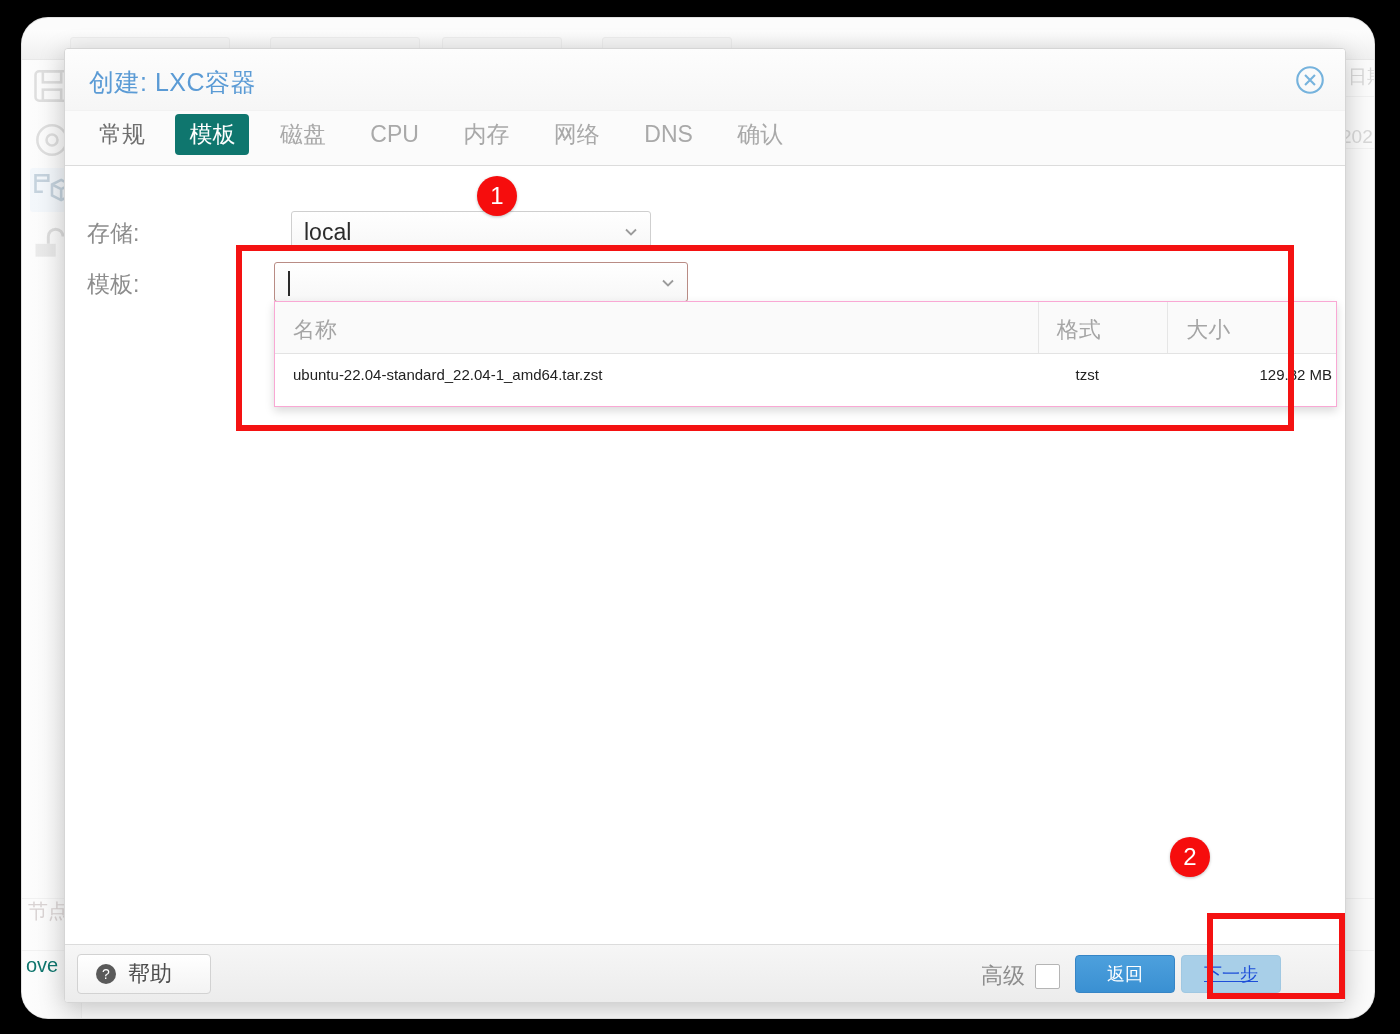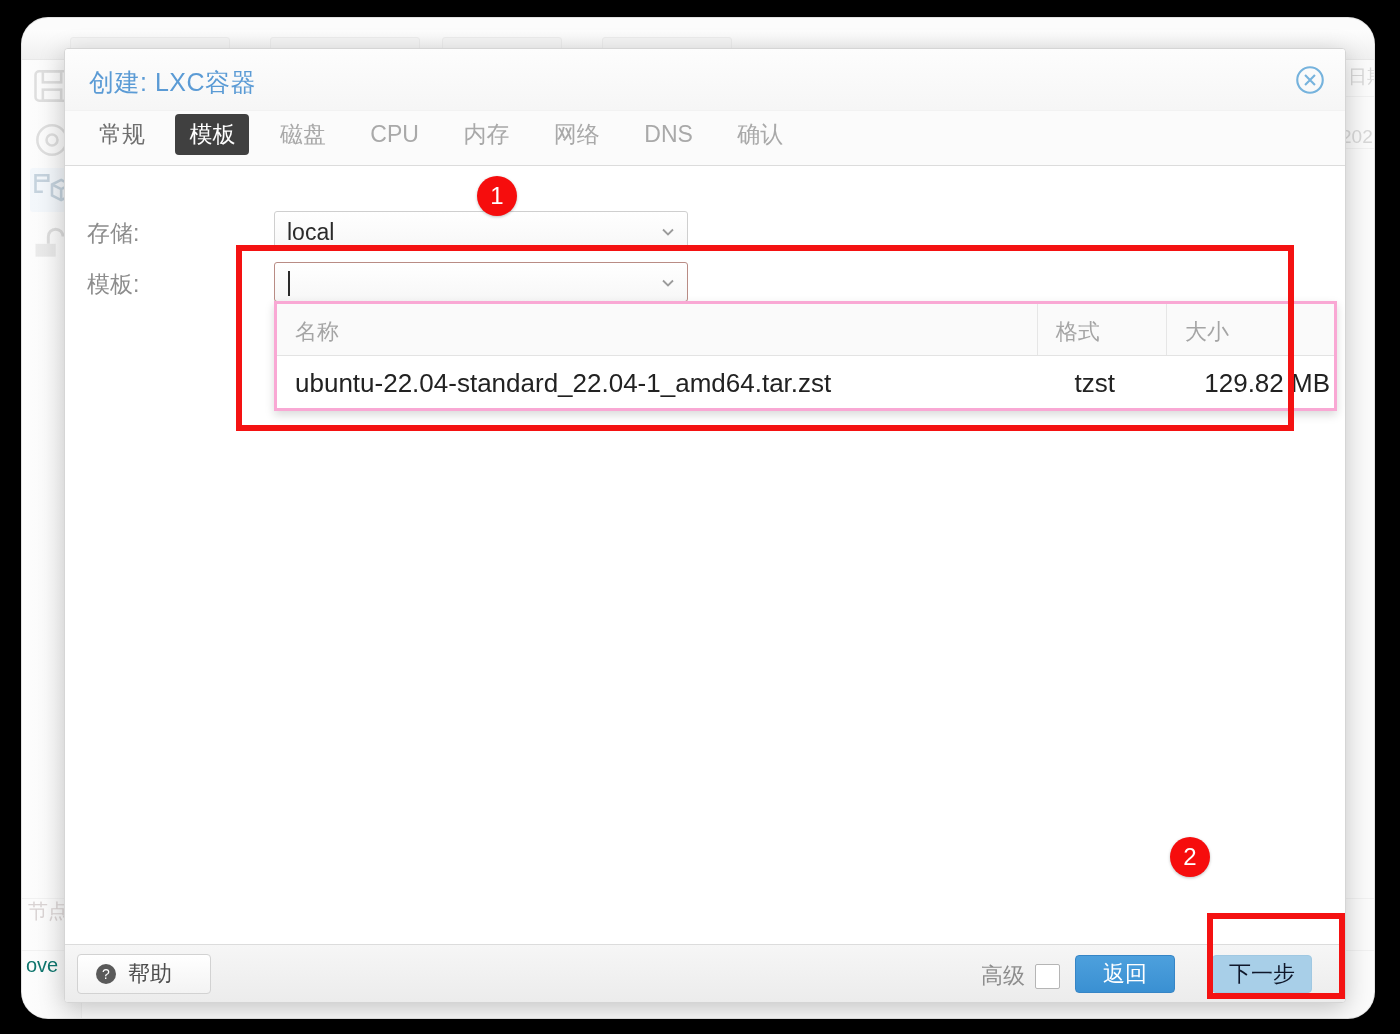--- a/index.html
+++ b/index.html
@@ -97,21 +97,21 @@
     color: #a9a9a9;
     padding: 9px 14px 9px 14px;
     margin-right: 12px;
     border-radius: 4px;
     cursor: pointer;
     line-height: 1;
     vertical-align: top;
     margin-top: 3px;
   }
   .tab.normal { color: #6f6f6f; }
-  .tab.active { background: #404040; color: #ffffff; }
+  .tab.active { background: #0f766e; color: #ffffff; }
 
   .modal-body {
     position: relative;
     height: 780px;
     background: #ffffff;
     padding-left: 8px;
   }
 
   .field-label {
     position: absolute;
@@ -137,21 +137,21 @@
   .combo.focused { border-color: #b98c85; }
   .caret {
     position: absolute; left: 13px; top: 8px;
     width: 2px; height: 25px; background: #2b2b2b;
   }
 
   
   .dropdown {
     position: absolute;
     background: #ec4899;
-    border: 3px solid #f9a8d4;
+    border: 1px solid #f9a8d4;
     box-shadow: 0 4px 9px rgba(0,0,0,.15);
   }
   .dd-head {
     display: flex;
     height: 52px;
     background: #fafafa;
     border-bottom: 1px solid #e3e3e3;
   }
   .dd-head .cell {
     font-size: 22px; color: #a5a5a5;
@@ -160,21 +160,21 @@
     overflow: hidden; white-space: nowrap;
   }
   .dd-head .cell:last-child { border-right: none; }
   .dd-row {
     display: flex;
     height: 52px;
     background: #ffffff;
     cursor: pointer;
   }
   .dd-row .cell {
-    font-size: 26px; color: #222;
+    font-size: 15px; color: #222;
     padding: 12px 0 0 18px;
     overflow: hidden; white-space: nowrap;
   }
   .dd-row .cell.num { text-align: right; padding-right: 4px; padding-left: 0; }
   .dd-row .cell.fmt { padding-left: 22px; }
 
   
   .modal-footer {
     position: absolute; left: 0; bottom: 0;
     width: 100%; height: 58px;
@@ -200,37 +200,38 @@
   .adv-label { font-size: 22px; color: #8d8d8d; margin-right: 10px; }
   .adv-box {
     width: 25px; height: 25px;
     background: #ffffff; border: 1px solid #b5b5b5; border-radius: 2px;
     cursor: pointer;
   }
   .btn {
     position: absolute; top: 10px;
     height: 38px; width: 100px;
     border-radius: 4px;
-    font-size: 22px;
+    font-size: 18px;
     color: #ffffff;
     display: flex; align-items: center; justify-content: center;
     cursor: pointer;
     border: 1px solid transparent;
   }
   .btn.back {
     right: 170px;
     background: linear-gradient(#4da0dd,#3a90d2);
     border-color: #3685c6;
   }
   .btn.next {
-    right: 33px;
+    right: 64px;
     background: #a8cfe8;
     border-color: #a0c8e2;
-    color: #0f172a;
+    color: #1d4ed8;
     cursor: default;
+    text-decoration: underline;
   }
 
   
   .anno-box {
     position: absolute;
     border: 6px solid #f41212;
     box-sizing: border-box;
     pointer-events: none;
   }
   .anno-badge {
@@ -315,21 +316,21 @@
       <div class="tab">CPU</div>
       <div class="tab">内存</div>
       <div class="tab">网络</div>
       <div class="tab">DNS</div>
       <div class="tab">确认</div>
     </div>
 
     <div class="modal-body">
 
       <div class="field-label" style="left:22px;top:52px;">存储:</div>
-      <div class="combo" style="left:209px;top:45px;width:414px;">
+      <div class="combo" style="left:226px;top:45px;width:360px;">
         <div class="value">local</div>
         <div class="chev">
           <svg viewBox="0 0 18 18" fill="none" stroke="#9b9b9b" stroke-width="1.8">
             <path d="M4 6.5L9 11.5L14 6.5"></path>
           </svg>
         </div>
       </div>
 
       <div class="field-label" style="left:22px;top:103px;">模板:</div>
       <div class="combo focused" style="left:209px;top:96px;width:414px;">

